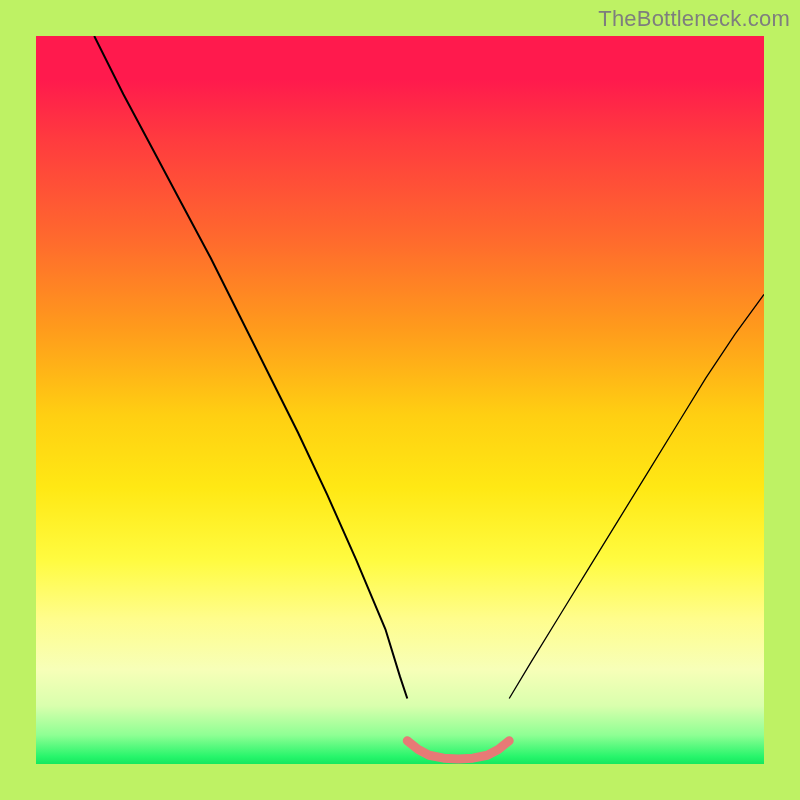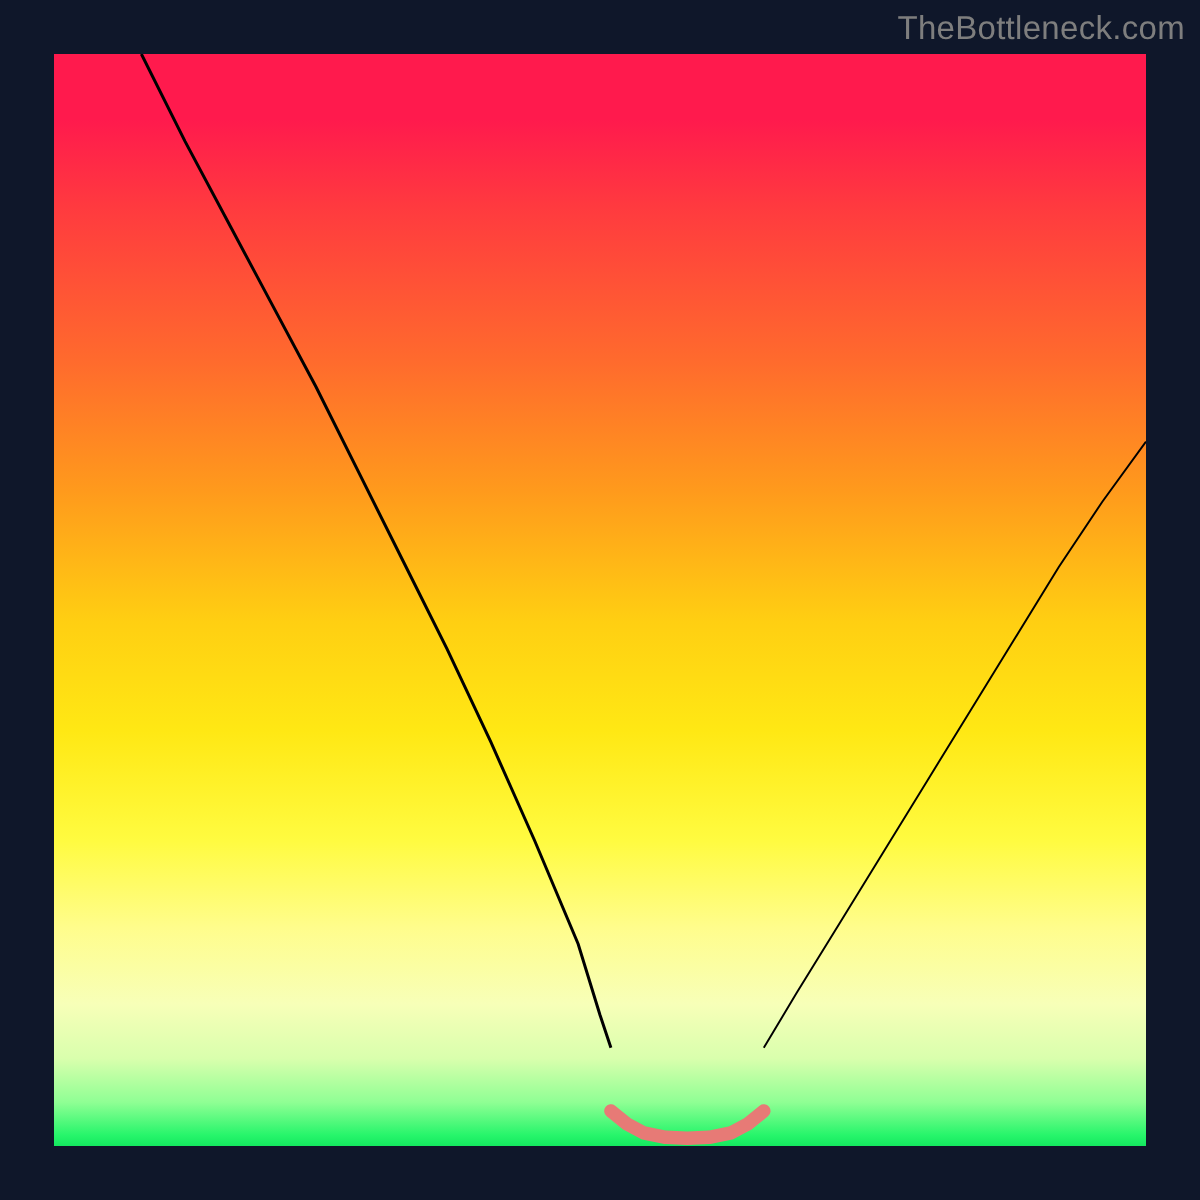--- a/index.html
+++ b/index.html
@@ -10,21 +10,21 @@
     background: #000;
     overflow: hidden;
     font-family: Arial, Helvetica, sans-serif;
   }
   .frame {
     position: absolute;
     left: 0;
     top: 0;
     width: 800px;
     height: 800px;
-    background: #0f172a;
+    background: #bef264;
   }
   .plot {
     position: absolute;
     left: 36px;
     top: 36px;
     width: 728px;
     height: 728px;
     overflow: hidden;
   }
   .gradient {

